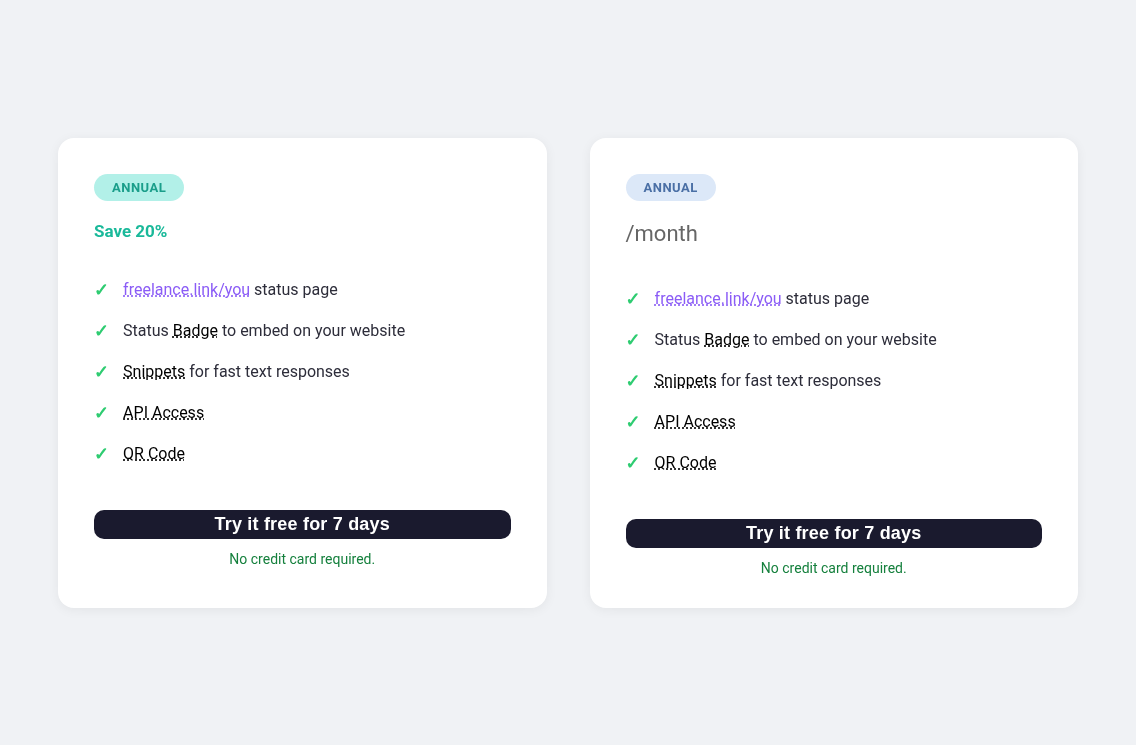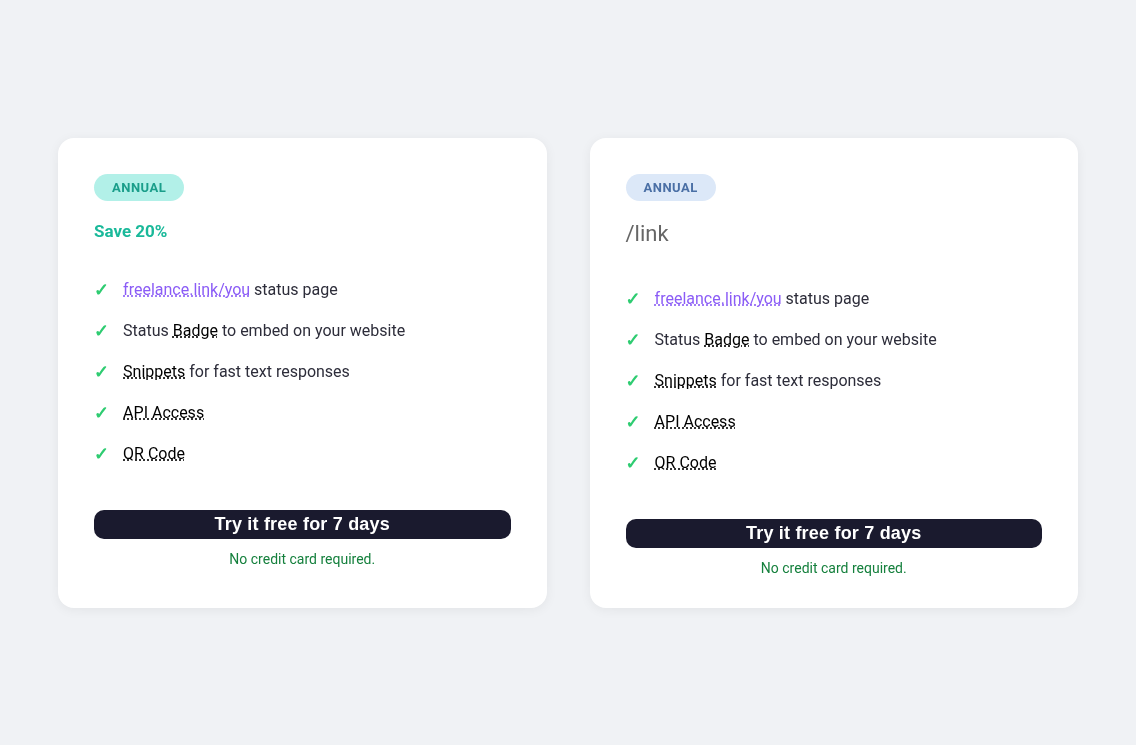--- a/index.html
+++ b/index.html
@@ -160,21 +160,21 @@
         <li class="feature-item">
           <span class="check-icon">✓</span>
           <span class="feature-text"><a href="#" class="blue-link">API Access</a></span>
         </li>
         <li class="feature-item">
           <span class="check-icon">✓</span>
           <span class="feature-text"><a href="#" class="blue-link">QR Code</a></span>
         </li>
       </ul><button class="cta-button">Try it free for 7 days</button><div class="no-cc-text">No credit card required.</div></div>
     <div class="pricing-card"><div class="plan-badge monthly">ANNUAL</div><div class="price-row">
-        <span class="price-period">/link</span>
+        <span class="price-period">/month</span>
       </div><div class="spacer"></div><ul class="features-list">
         <li class="feature-item">
           <span class="check-icon">✓</span>
           <span class="feature-text"><a href="#">freelance.link/you</a> status page</span>
         </li>
         <li class="feature-item">
           <span class="check-icon">✓</span>
           <span class="feature-text">Status <a href="#" class="blue-link">Badge</a> to embed on your website</span>
         </li>
         <li class="feature-item">

